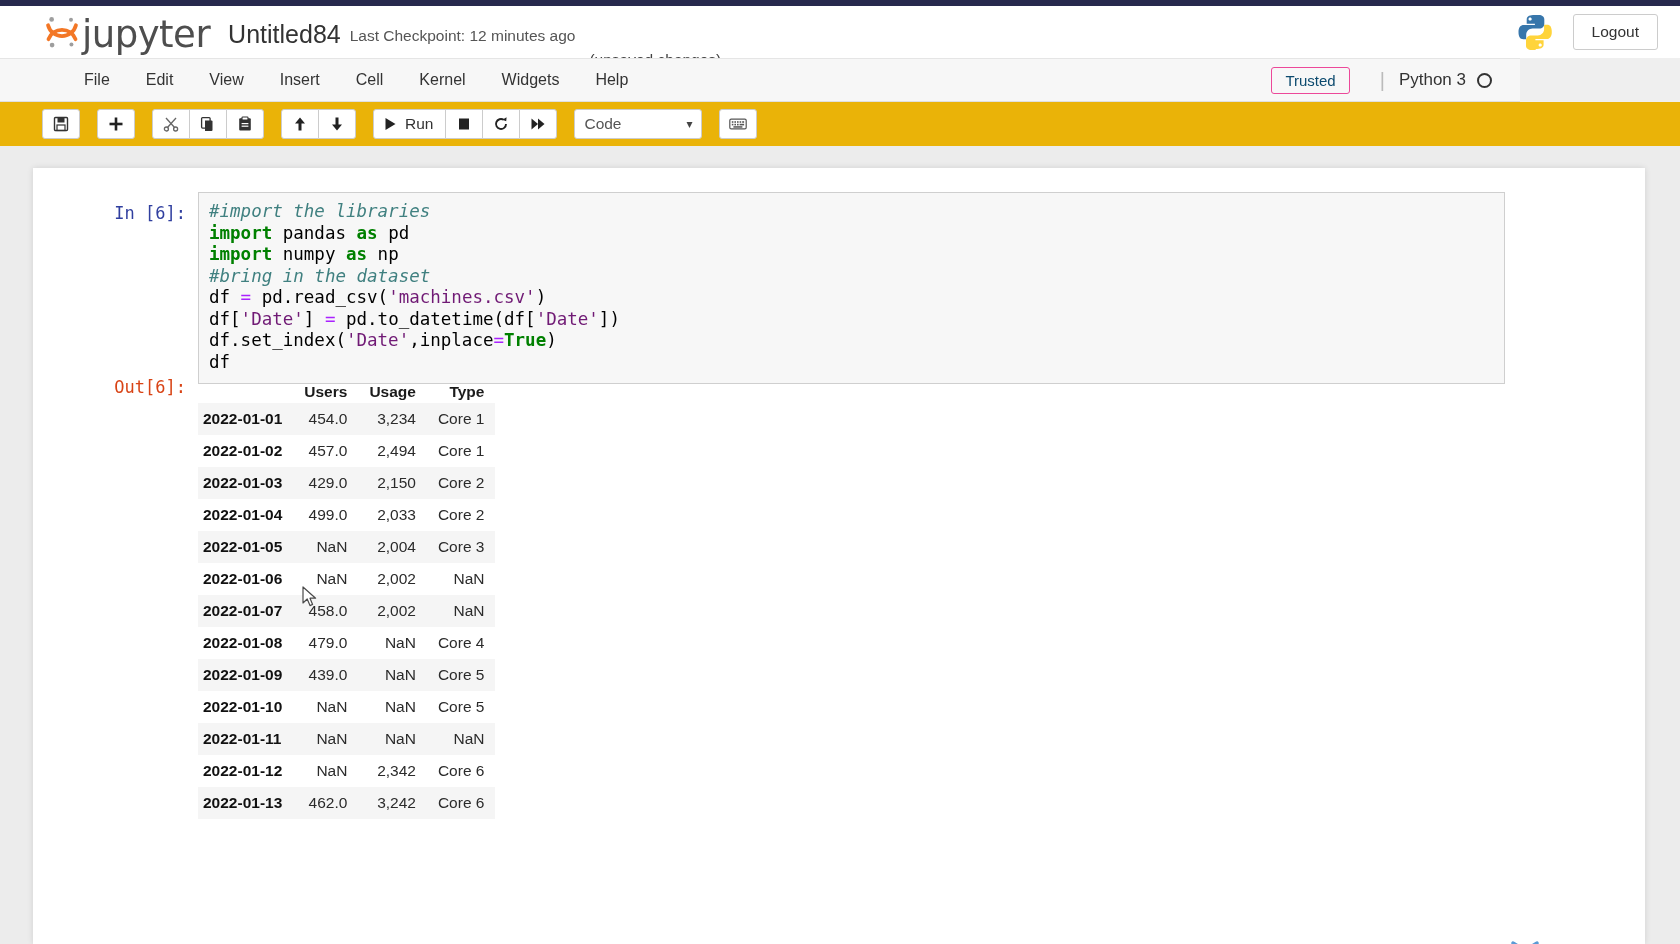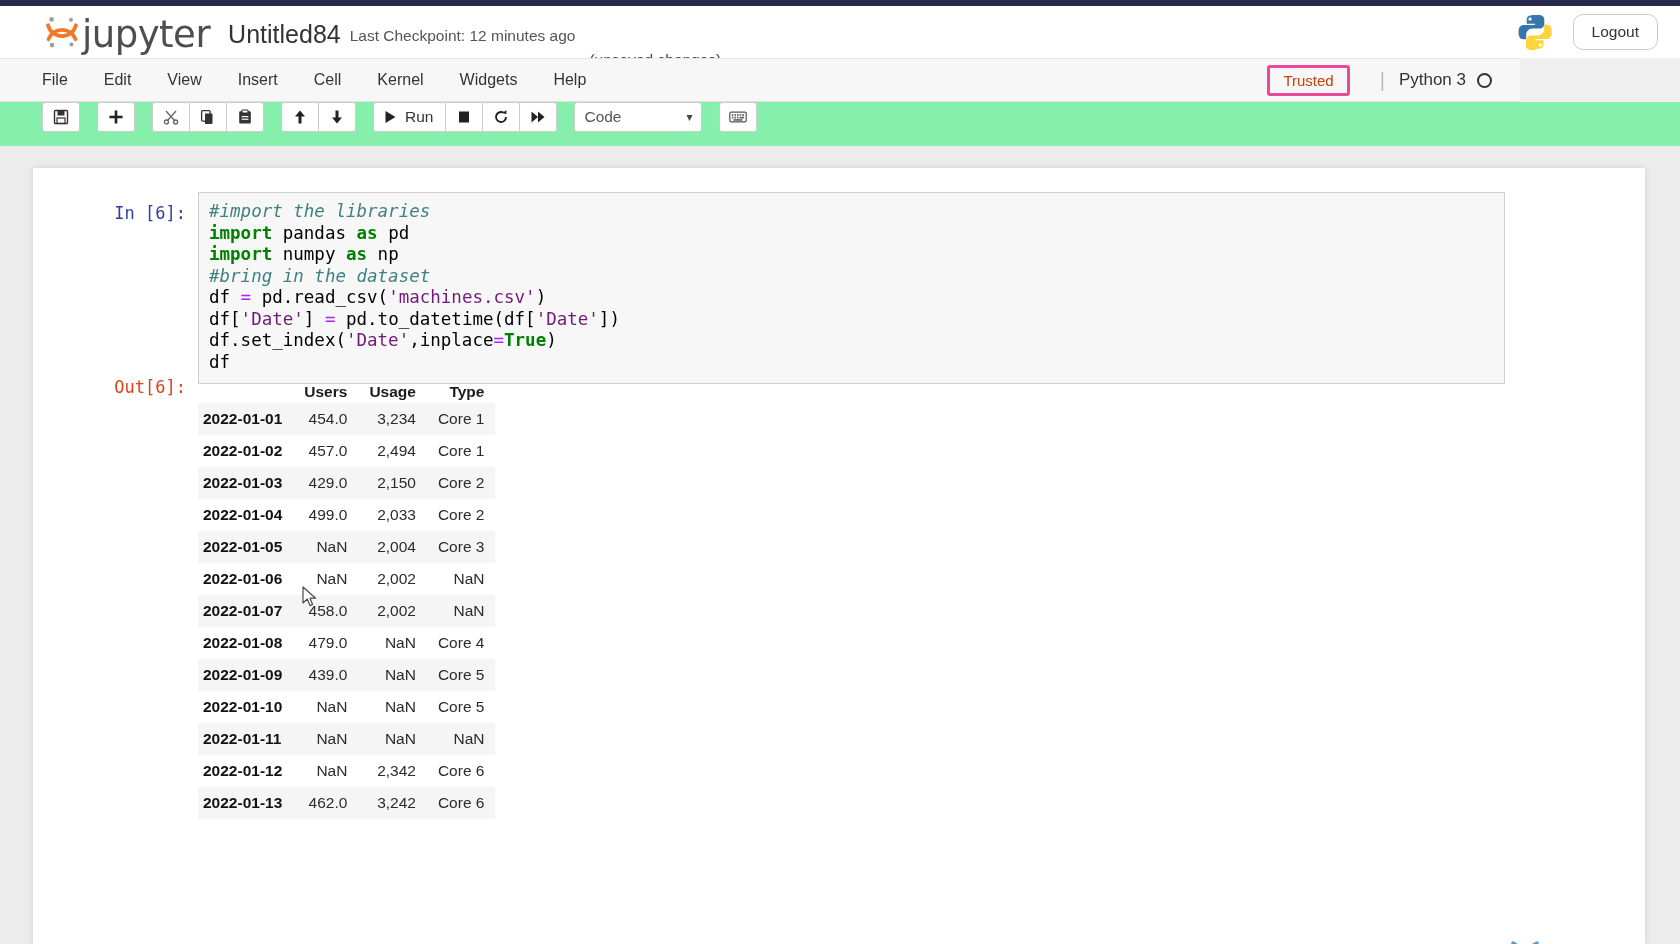--- a/index.html
+++ b/index.html
@@ -33,50 +33,50 @@
     font-family: "DejaVu Sans", sans-serif; line-height: 1; position: relative; top: 2px;
   }
   .nb-title {
     font-size: 25px; color: #333; margin-right: 9px; position: relative; top: 2px;
   }
   .nb-checkpoint { font-size: 15.5px; color: #555; position: relative; top: 4px; }
   .nb-dirty { font-size: 15.5px; color: #404040; margin-left: 14px; position: relative; top: 4px; margin-top: 47px; }
   .header-right { margin-left: auto; display: flex; align-items: center; gap: 18px; }
   .py-logo { width: 40px; height: 40px; }
   .logout-btn {
-    border: 1px solid #ccc; background: #fff; border-radius: 10px;
+    border: 1px solid #ccc; background: #fff; border-radius: 3px;
     padding: 8px 18px; font-size: 15.5px; color: #333; cursor: pointer;
     font-family: "Liberation Sans", sans-serif;
   }
 
   
   .menubar {
     position: absolute; top: 58px; left: 0; width: 1520px; height: 44px;
     background: #f7f7f7; border-top: 1px solid #e5e5e5; border-bottom: 1px solid #e0e0e0;
-    display: flex; align-items: center; padding-left: 24px;
+    display: flex; align-items: center; padding-left: 66px;
   }
   .menu-item {
     font-size: 16px; color: #333; padding: 6px 18px; cursor: pointer; border-radius: 3px;
   }
   .menu-right { margin-left: auto; display: flex; align-items: center; padding-right: 28px; gap: 0; }
   .trusted-box {
-    border: 3px solid #ec4899; background: #f7f7f7; color: #c2410c;
+    border: 1px solid #ec4899; background: #f7f7f7; color: #0c4a6e;
     font-size: 15px; padding: 4px 13px; border-radius: 3px; cursor: pointer;
   }
   .kernel-sep { color: #bbb; margin: 0 14px 0 30px; font-size: 20px; }
   .kernel-name { font-size: 17px; color: #333; cursor: pointer; }
   .kernel-circle {
     width: 15px; height: 15px; border: 2.2px solid #333; border-radius: 50%;
     margin-left: 11px; display: inline-block;
   }
 
   
   .toolbar {
     position: absolute; top: 102px; left: 0; width: 1680px; height: 44px;
-    background: #86efac; display: flex; align-items: flex-start; padding-left: 42px; gap: 0;
+    background: #eab308; display: flex; align-items: center; padding-left: 42px; gap: 0;
   }
   .tb-group { display: flex; margin-right: 17px; }
   .tb-btn {
     width: 38px; height: 30px; border: 1px solid #ccc; background: #fff;
     display: flex; align-items: center; justify-content: center; cursor: pointer;
     margin-left: -1px;
   }
   .tb-group .tb-btn:first-child { margin-left: 0; border-radius: 3px 0 0 3px; }
   .tb-group .tb-btn:last-child { border-radius: 0 3px 3px 0; }
   .tb-group .tb-btn:only-child { border-radius: 3px; }

